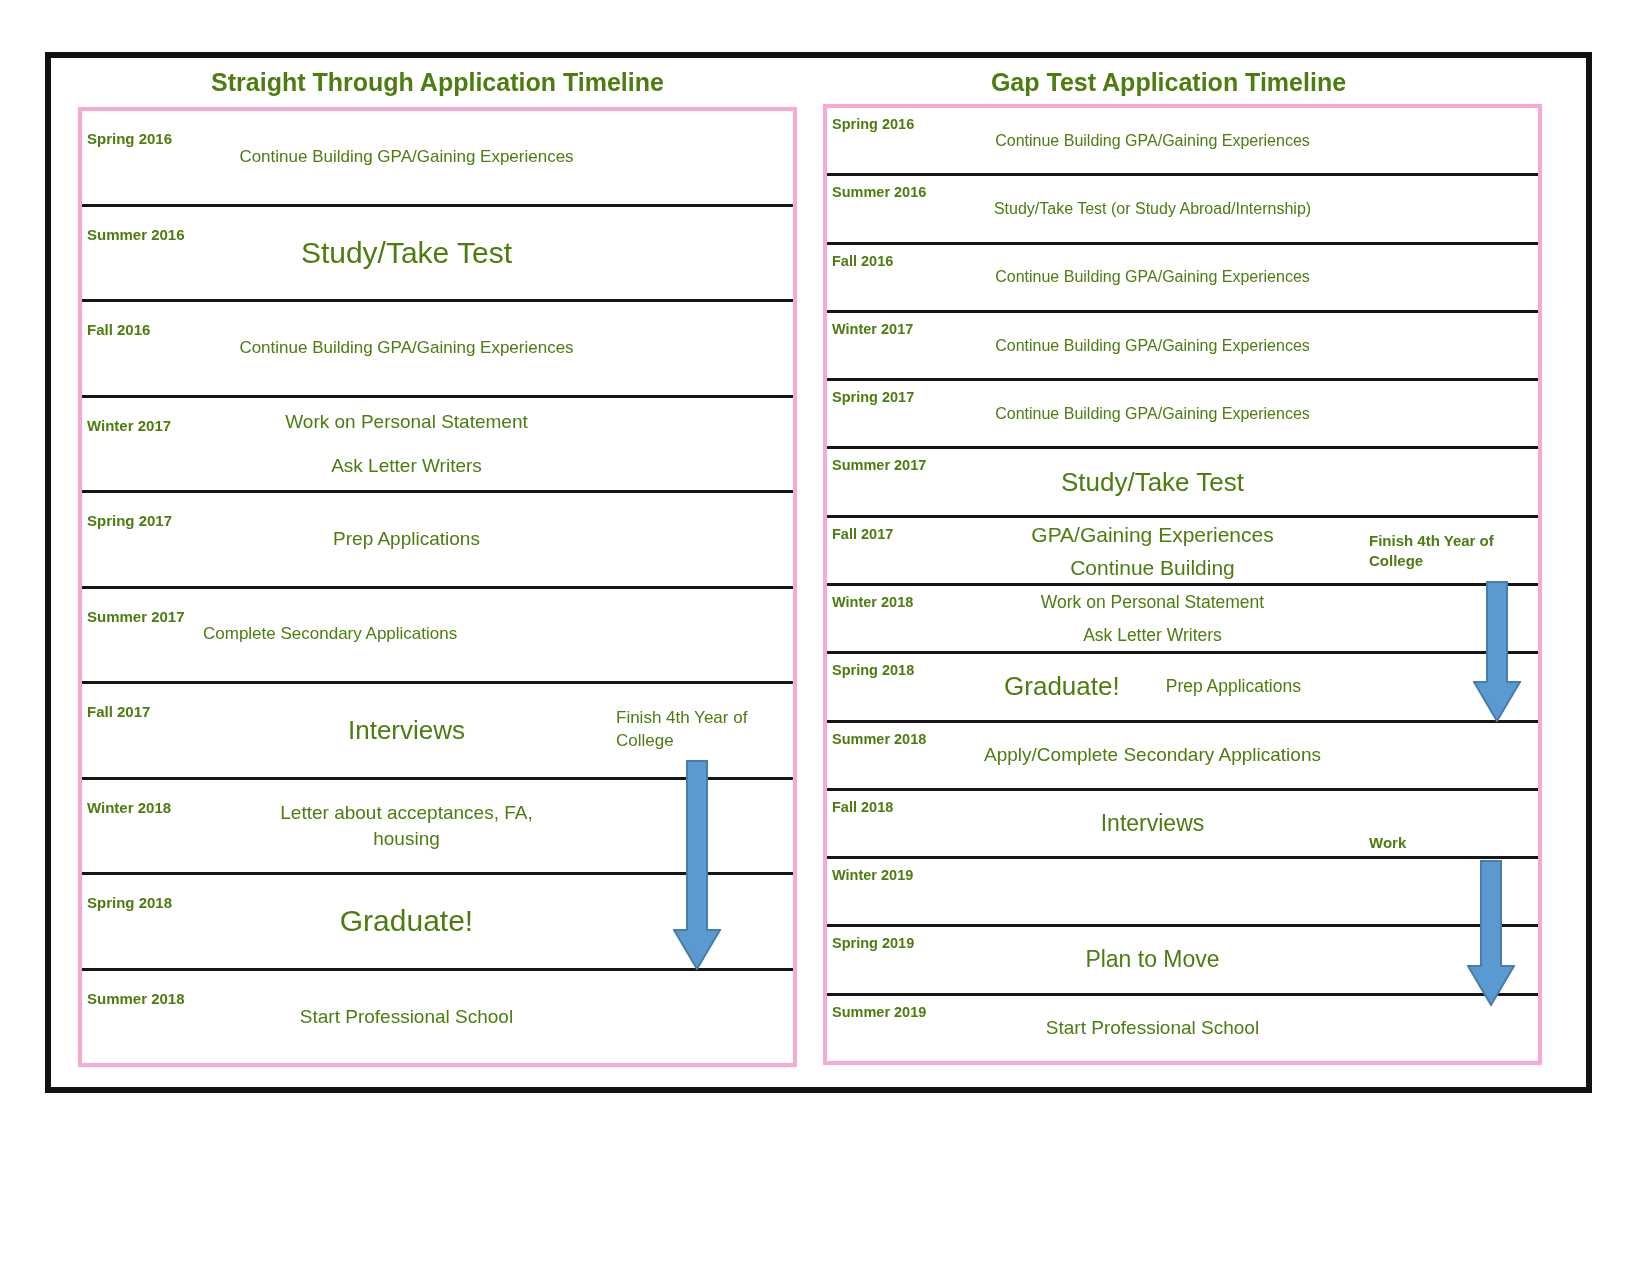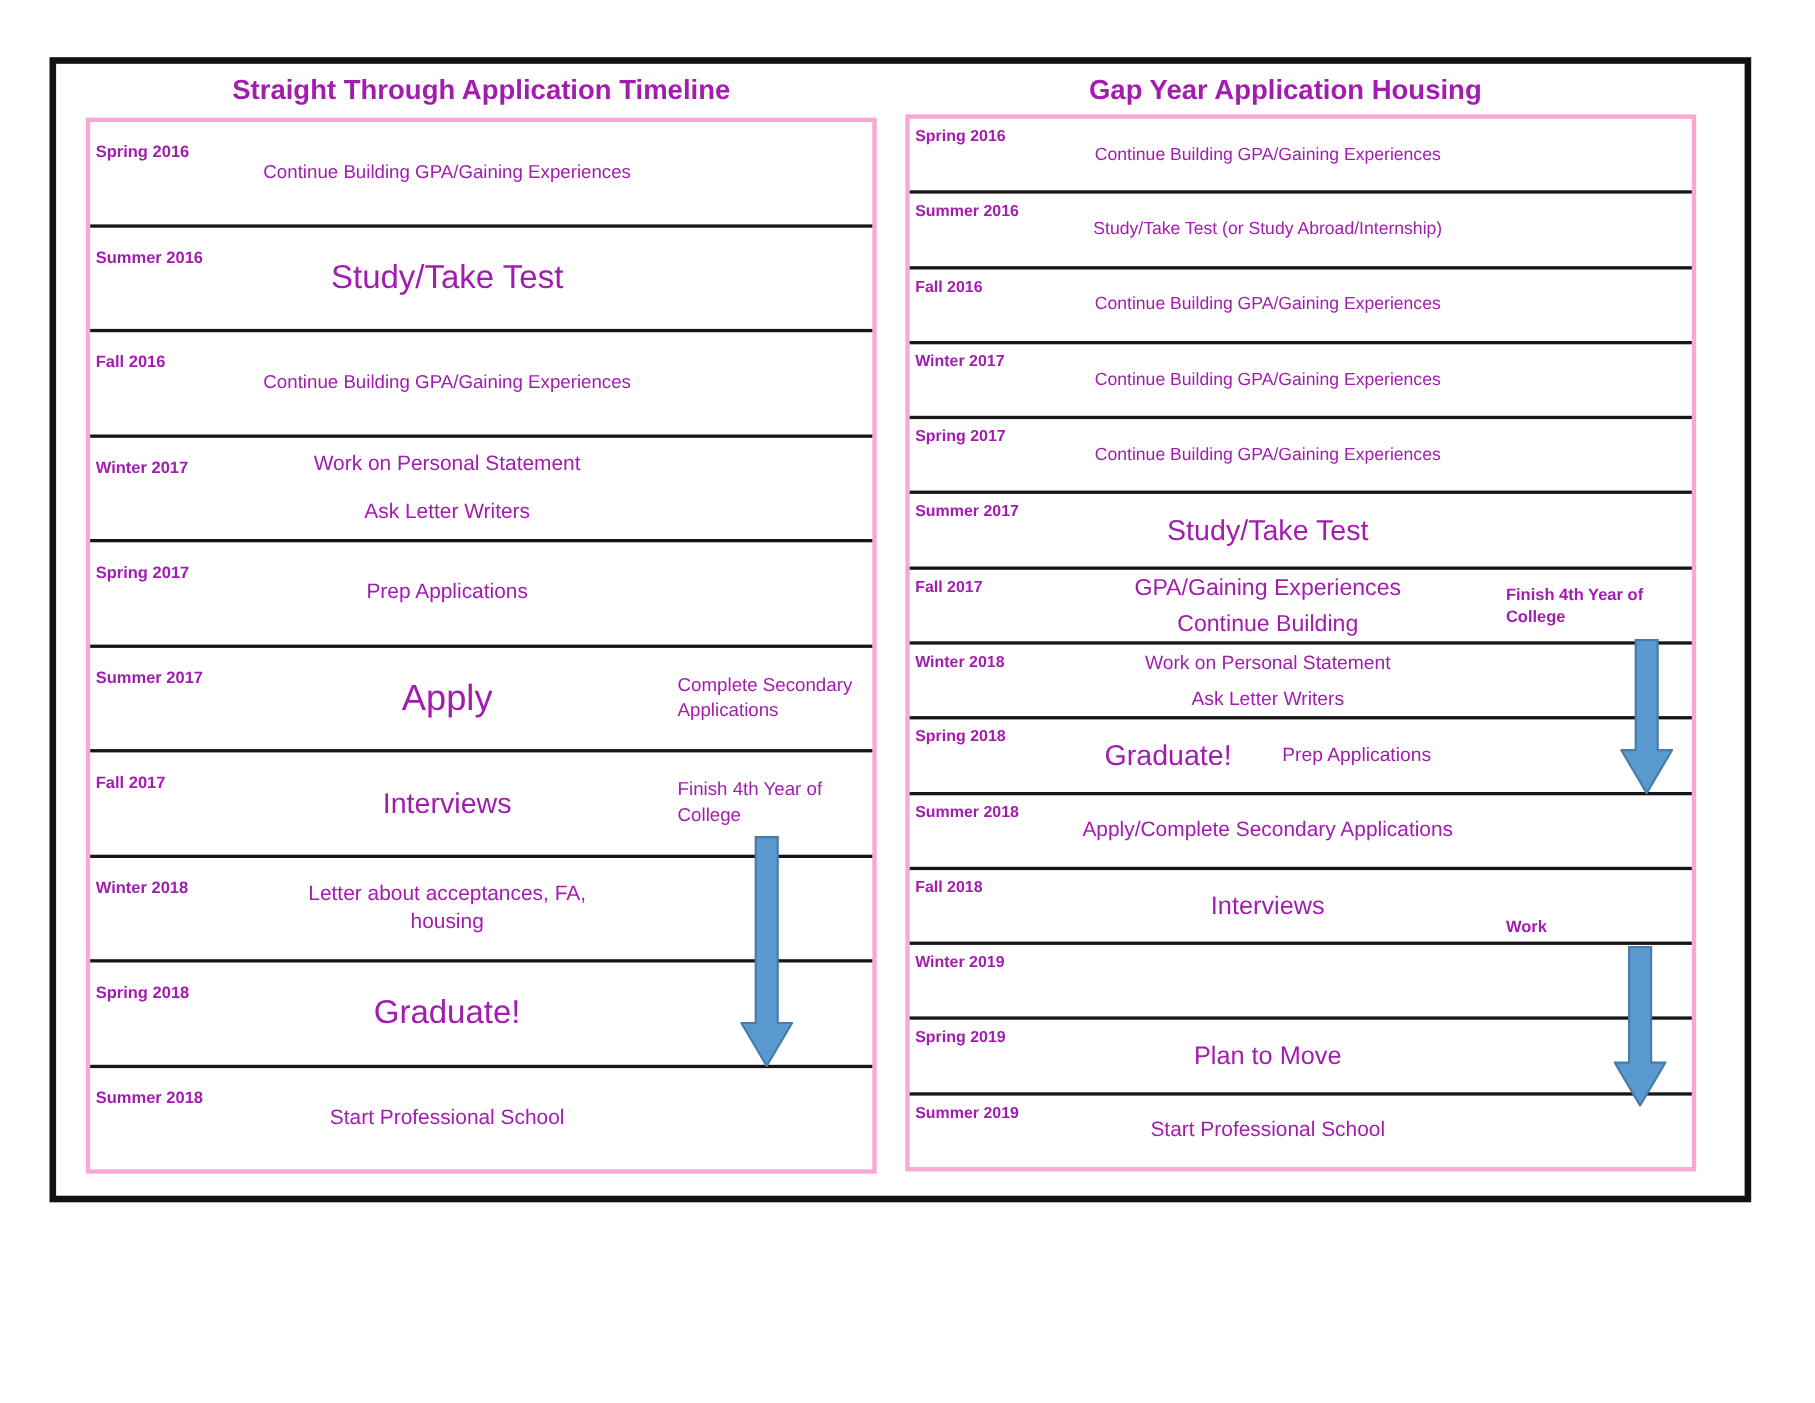--- a/index.html
+++ b/index.html
@@ -1,18 +1,18 @@
 <!DOCTYPE html>
 <html><head>
 <meta charset="utf-8">
 <style>
   html,body{margin:0;padding:0;background:#ffffff;}
   #canvas{
     position:relative;width:1650px;height:1275px;background:#ffffff;overflow:hidden;
-    font-family:"Liberation Sans","DejaVu Sans",sans-serif;color:#a21caf;
+    font-family:"Liberation Sans","DejaVu Sans",sans-serif;color:#4d7c0f;
   }
   .frame{
     position:absolute;left:45px;top:52px;width:1547px;height:1041px;
     border:6px solid #121212;box-sizing:border-box;background:#ffffff;
   }
   .tbl-title{
     position:absolute;top:63px;height:38px;line-height:38px;
     text-align:center;font-size:25px;font-weight:bold;white-space:nowrap;
   }
   #left-title{left:78px;width:719px;}
@@ -54,21 +54,21 @@
   .cell.main .extra{font-size:17.5px;}
   .arrow{position:absolute;z-index:5;}
 </style>
 </head>
 <body>
 
 <div id="canvas">
   <div class="frame"></div>
 
   <div class="tbl-title" id="left-title">Straight Through Application Timeline</div>
-  <div class="tbl-title" id="right-title">Gap Year Application Housing</div>
+  <div class="tbl-title" id="right-title">Gap Test Application Timeline</div>
 
   <div class="timeline-table" id="left-table">
       <div class="row em-n">
         <div class="cell label">Spring 2016</div>
         <div class="cell main">
           <div class="line">Continue Building GPA/Gaining Experiences</div>
         </div>
         <div class="cell side"></div>
       </div>
       <div class="row em-xl">
@@ -95,23 +95,20 @@
       </div>
       <div class="row em-m">
         <div class="cell label">Spring 2017</div>
         <div class="cell main">
           <div class="line">Prep Applications</div>
         </div>
         <div class="cell side"></div>
       </div>
       <div class="row em-xxl">
         <div class="cell label">Summer 2017</div>
-        <div class="cell main">
-          <div class="line">Apply</div>
-        </div>
         <div class="cell side">Complete Secondary Applications</div>
       </div>
       <div class="row em-l">
         <div class="cell label">Fall 2017</div>
         <div class="cell main">
           <div class="line">Interviews</div>
         </div>
         <div class="cell side">Finish 4th Year of College</div>
       </div>
       <div class="row em-m">

